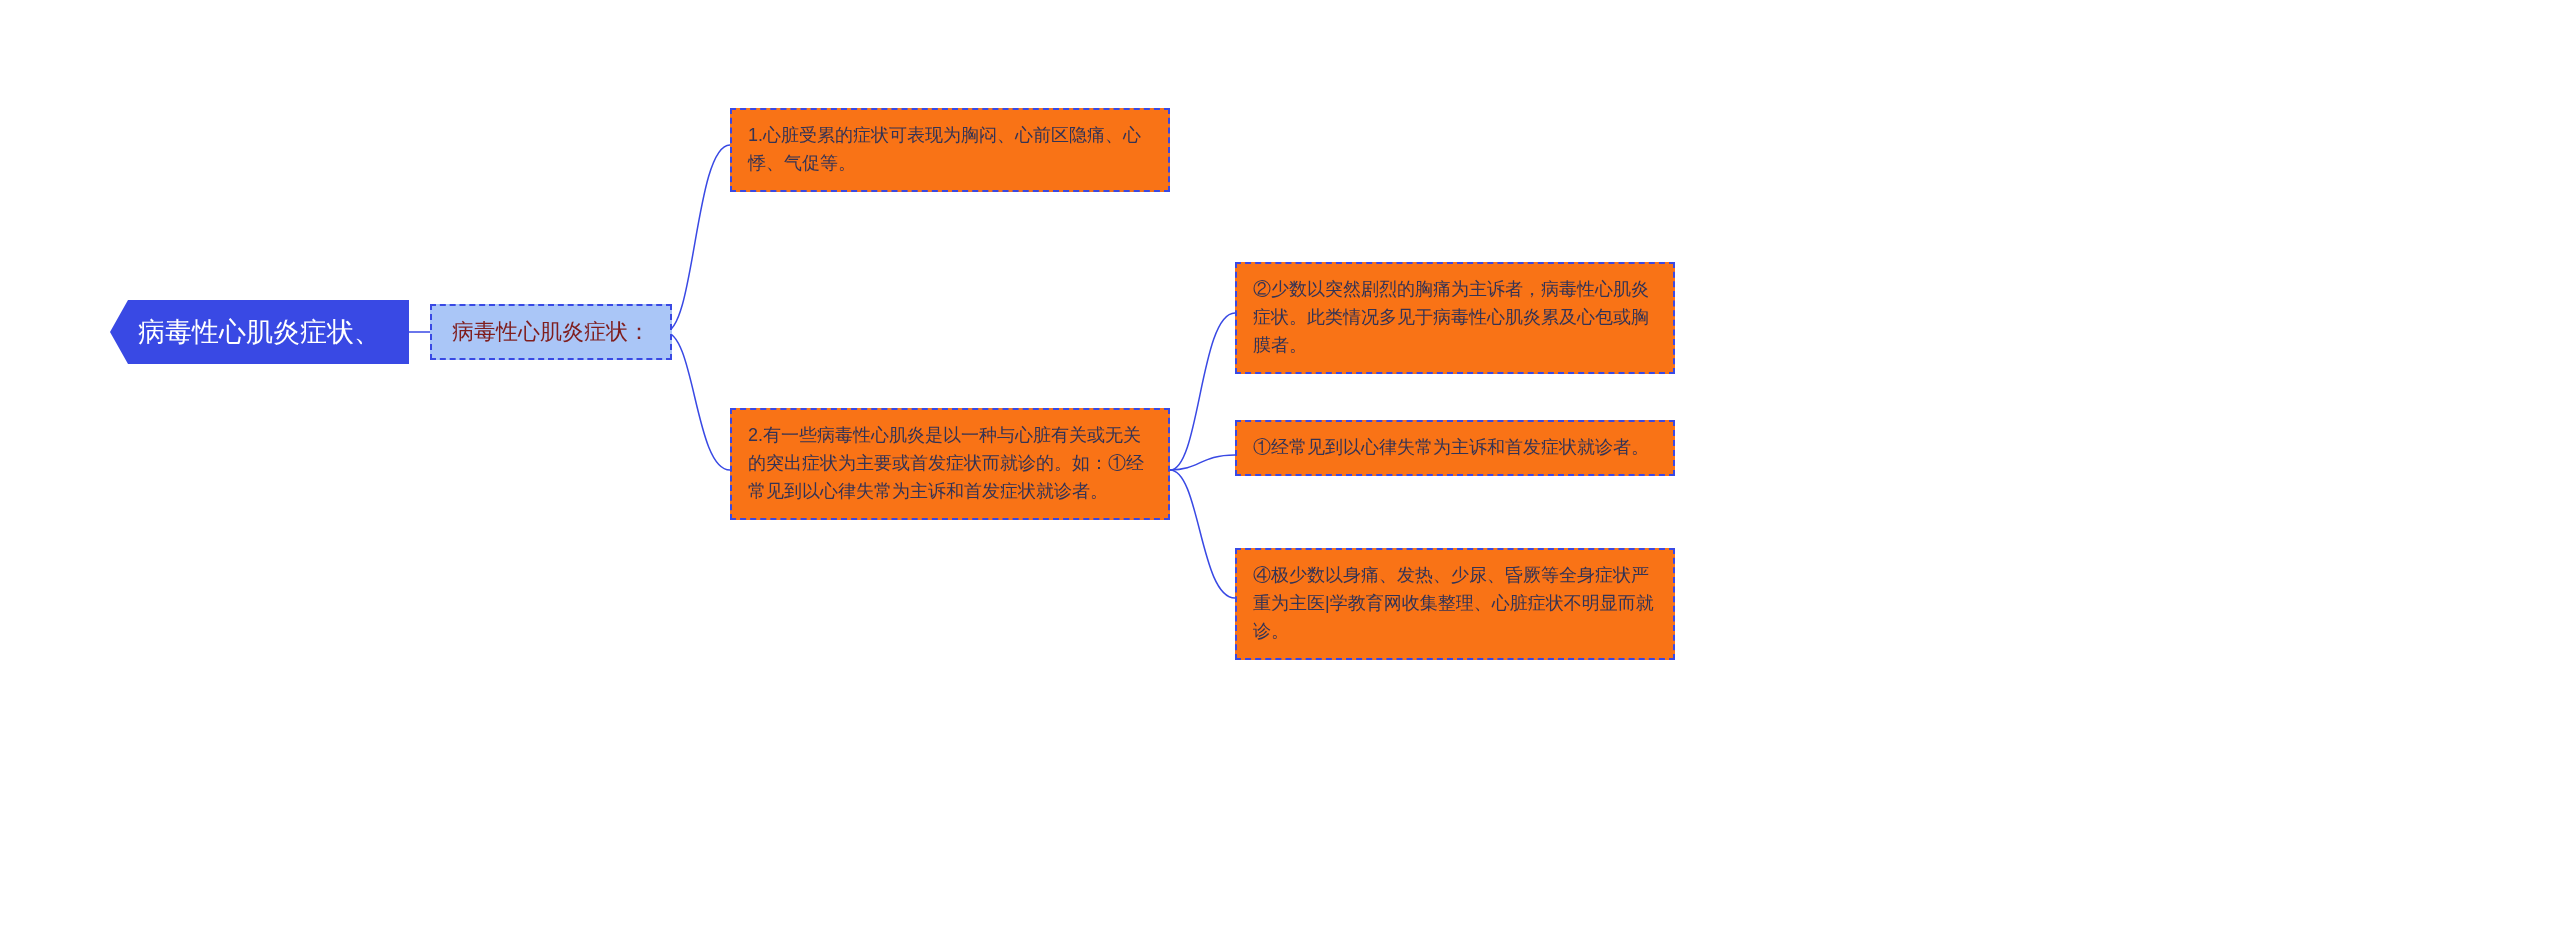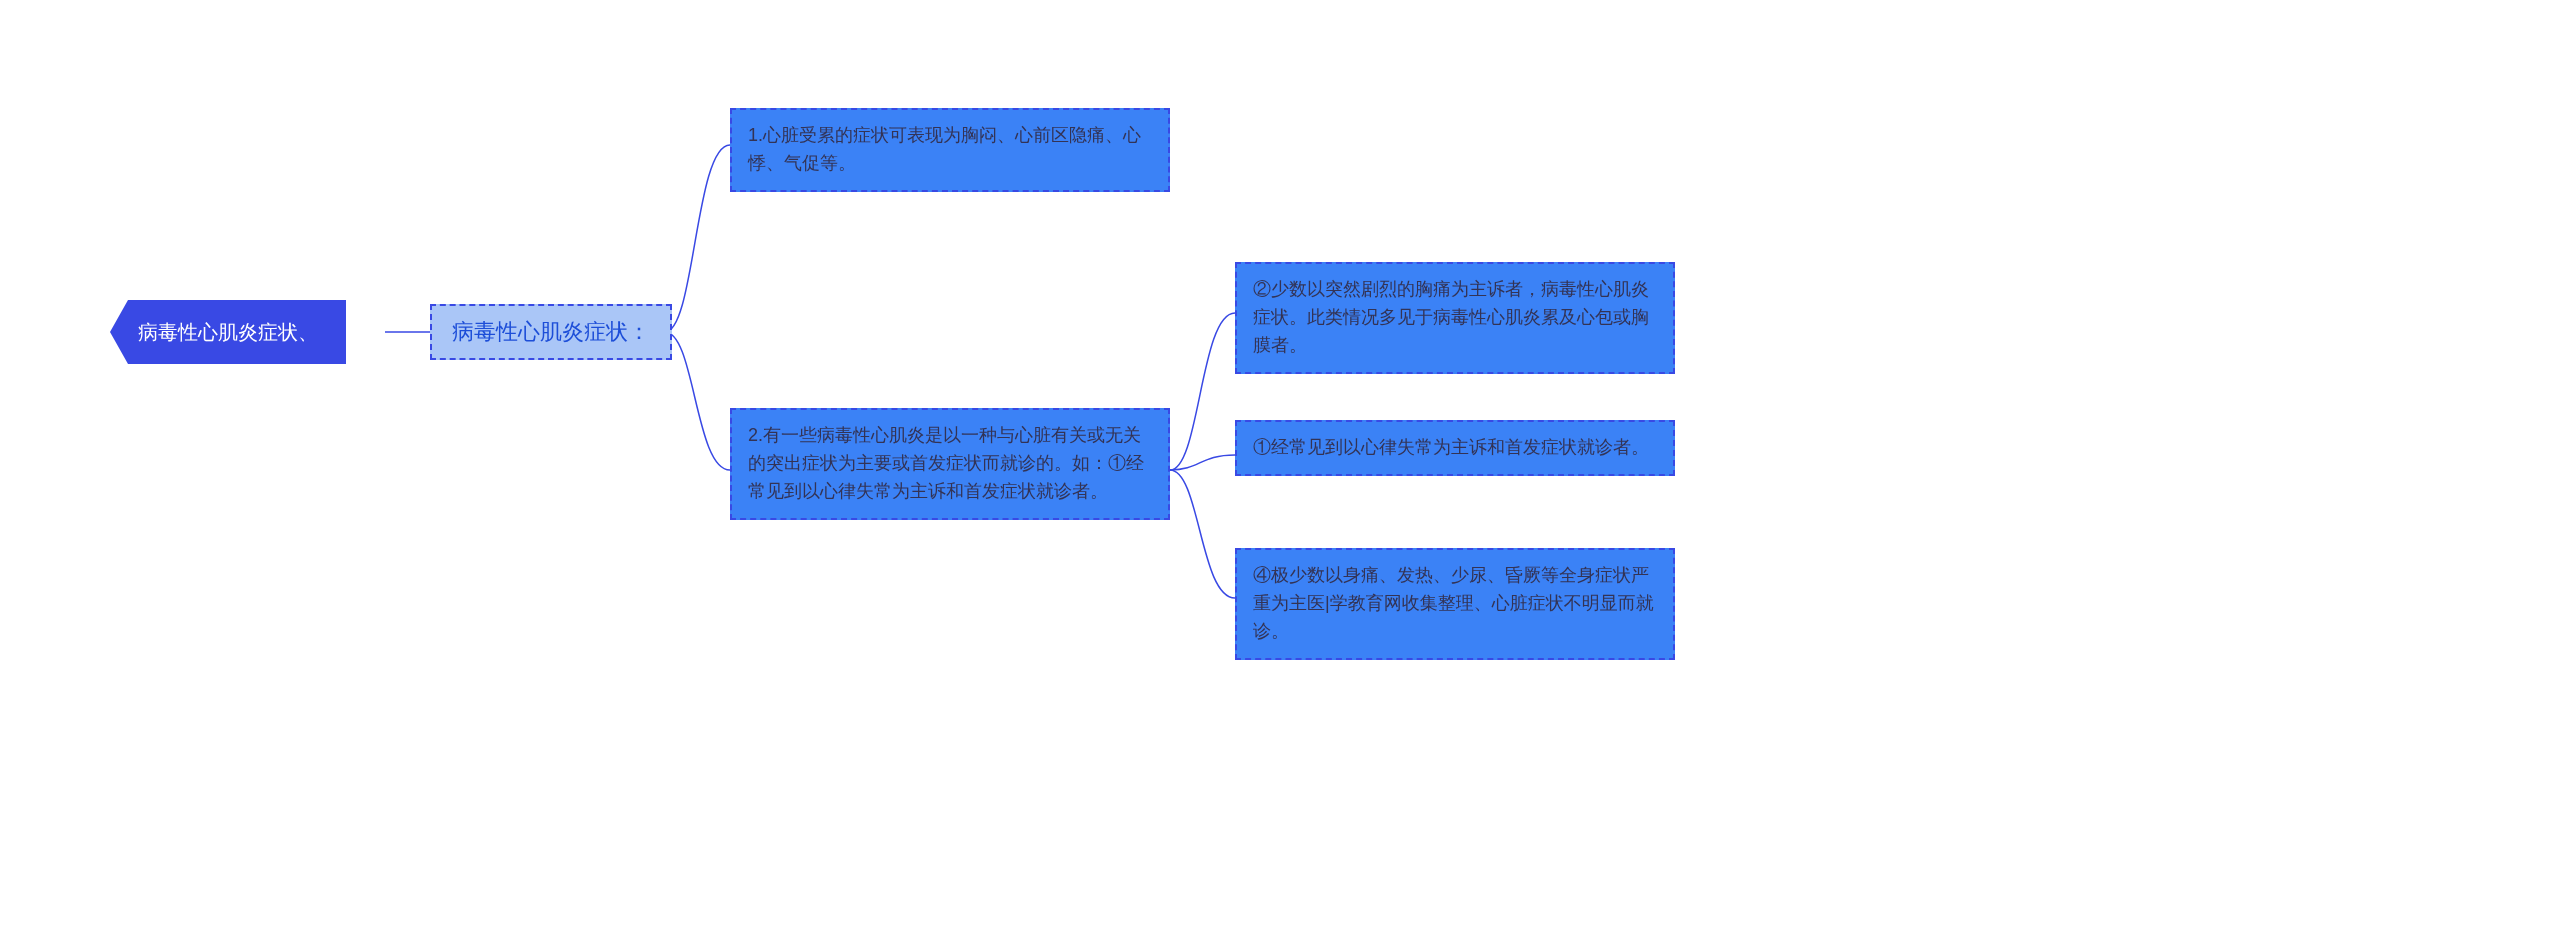--- a/index.html
+++ b/index.html
@@ -7,37 +7,37 @@
 
   .node {
     position: absolute;
     display: flex;
     align-items: center;
   }
 
   .root-node {
     background: #3949e4;
     color: #ffffff;
-    font-size: 20px;
+    font-size: 27px;
     padding: 10px 28px;
     height: 64px;
     clip-path: polygon(18px 0, 100% 0, 100% 100%, 18px 100%, 0 50%);
   }
 
   .level1-node {
     background: #aac6f7;
-    color: #1d4ed8;
+    color: #7f1d1d;
     font-size: 22px;
     padding: 14px 20px;
     border: 2px dashed #3949e4;
     height: 56px;
   }
 
   .leaf-node {
-    background: #3b82f6;
+    background: #f97316;
     color: #333355;
     font-size: 18px;
     line-height: 1.55;
     padding: 12px 16px;
     border: 2px dashed #3949e4;
     width: 440px;
   }
 
   svg.connectors {
     position: absolute;

